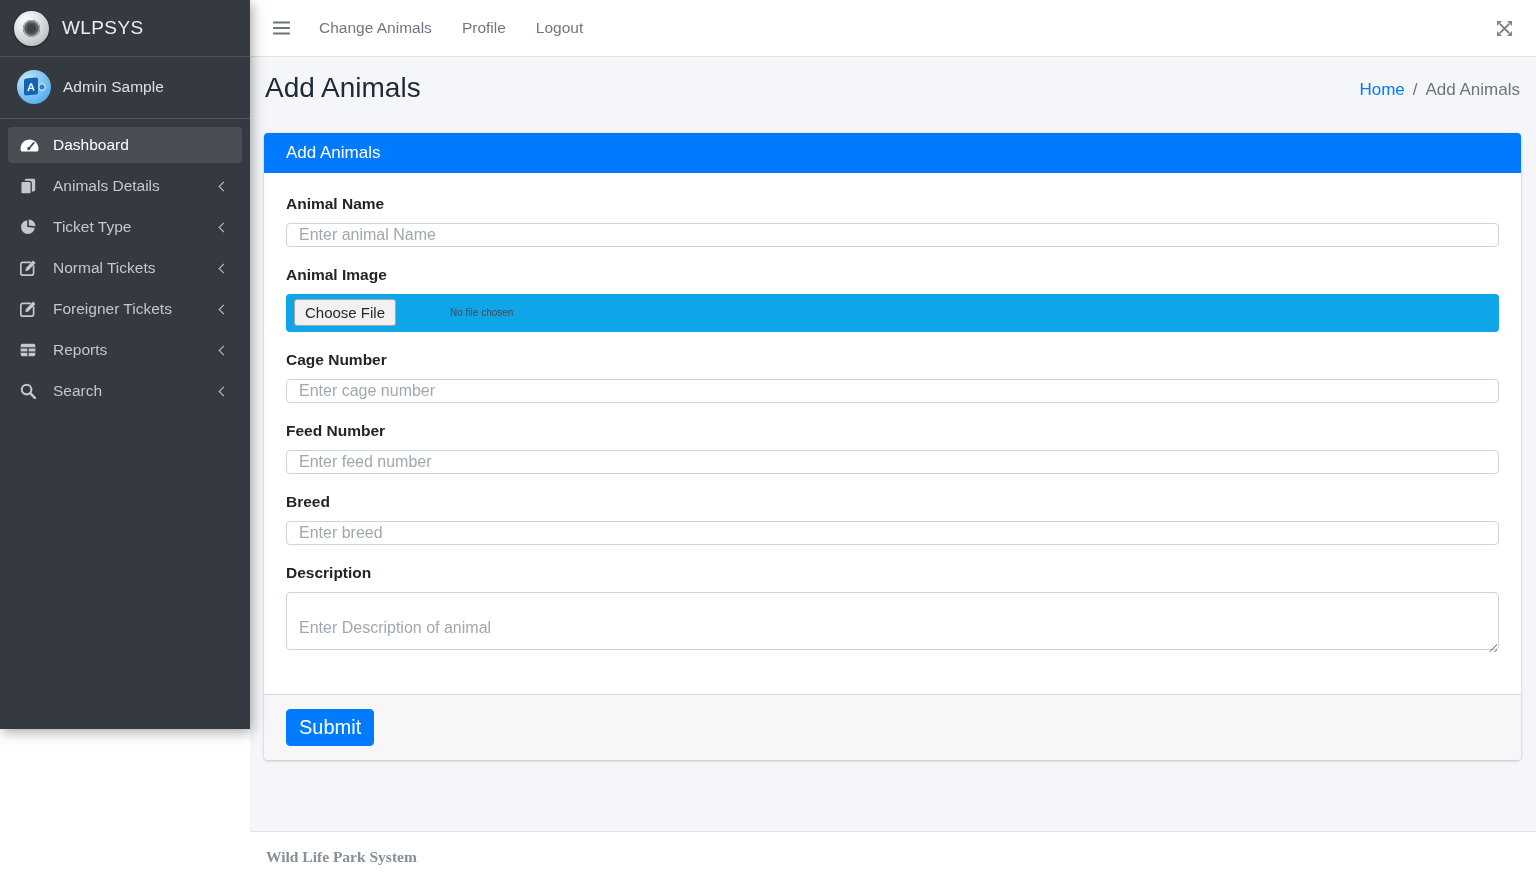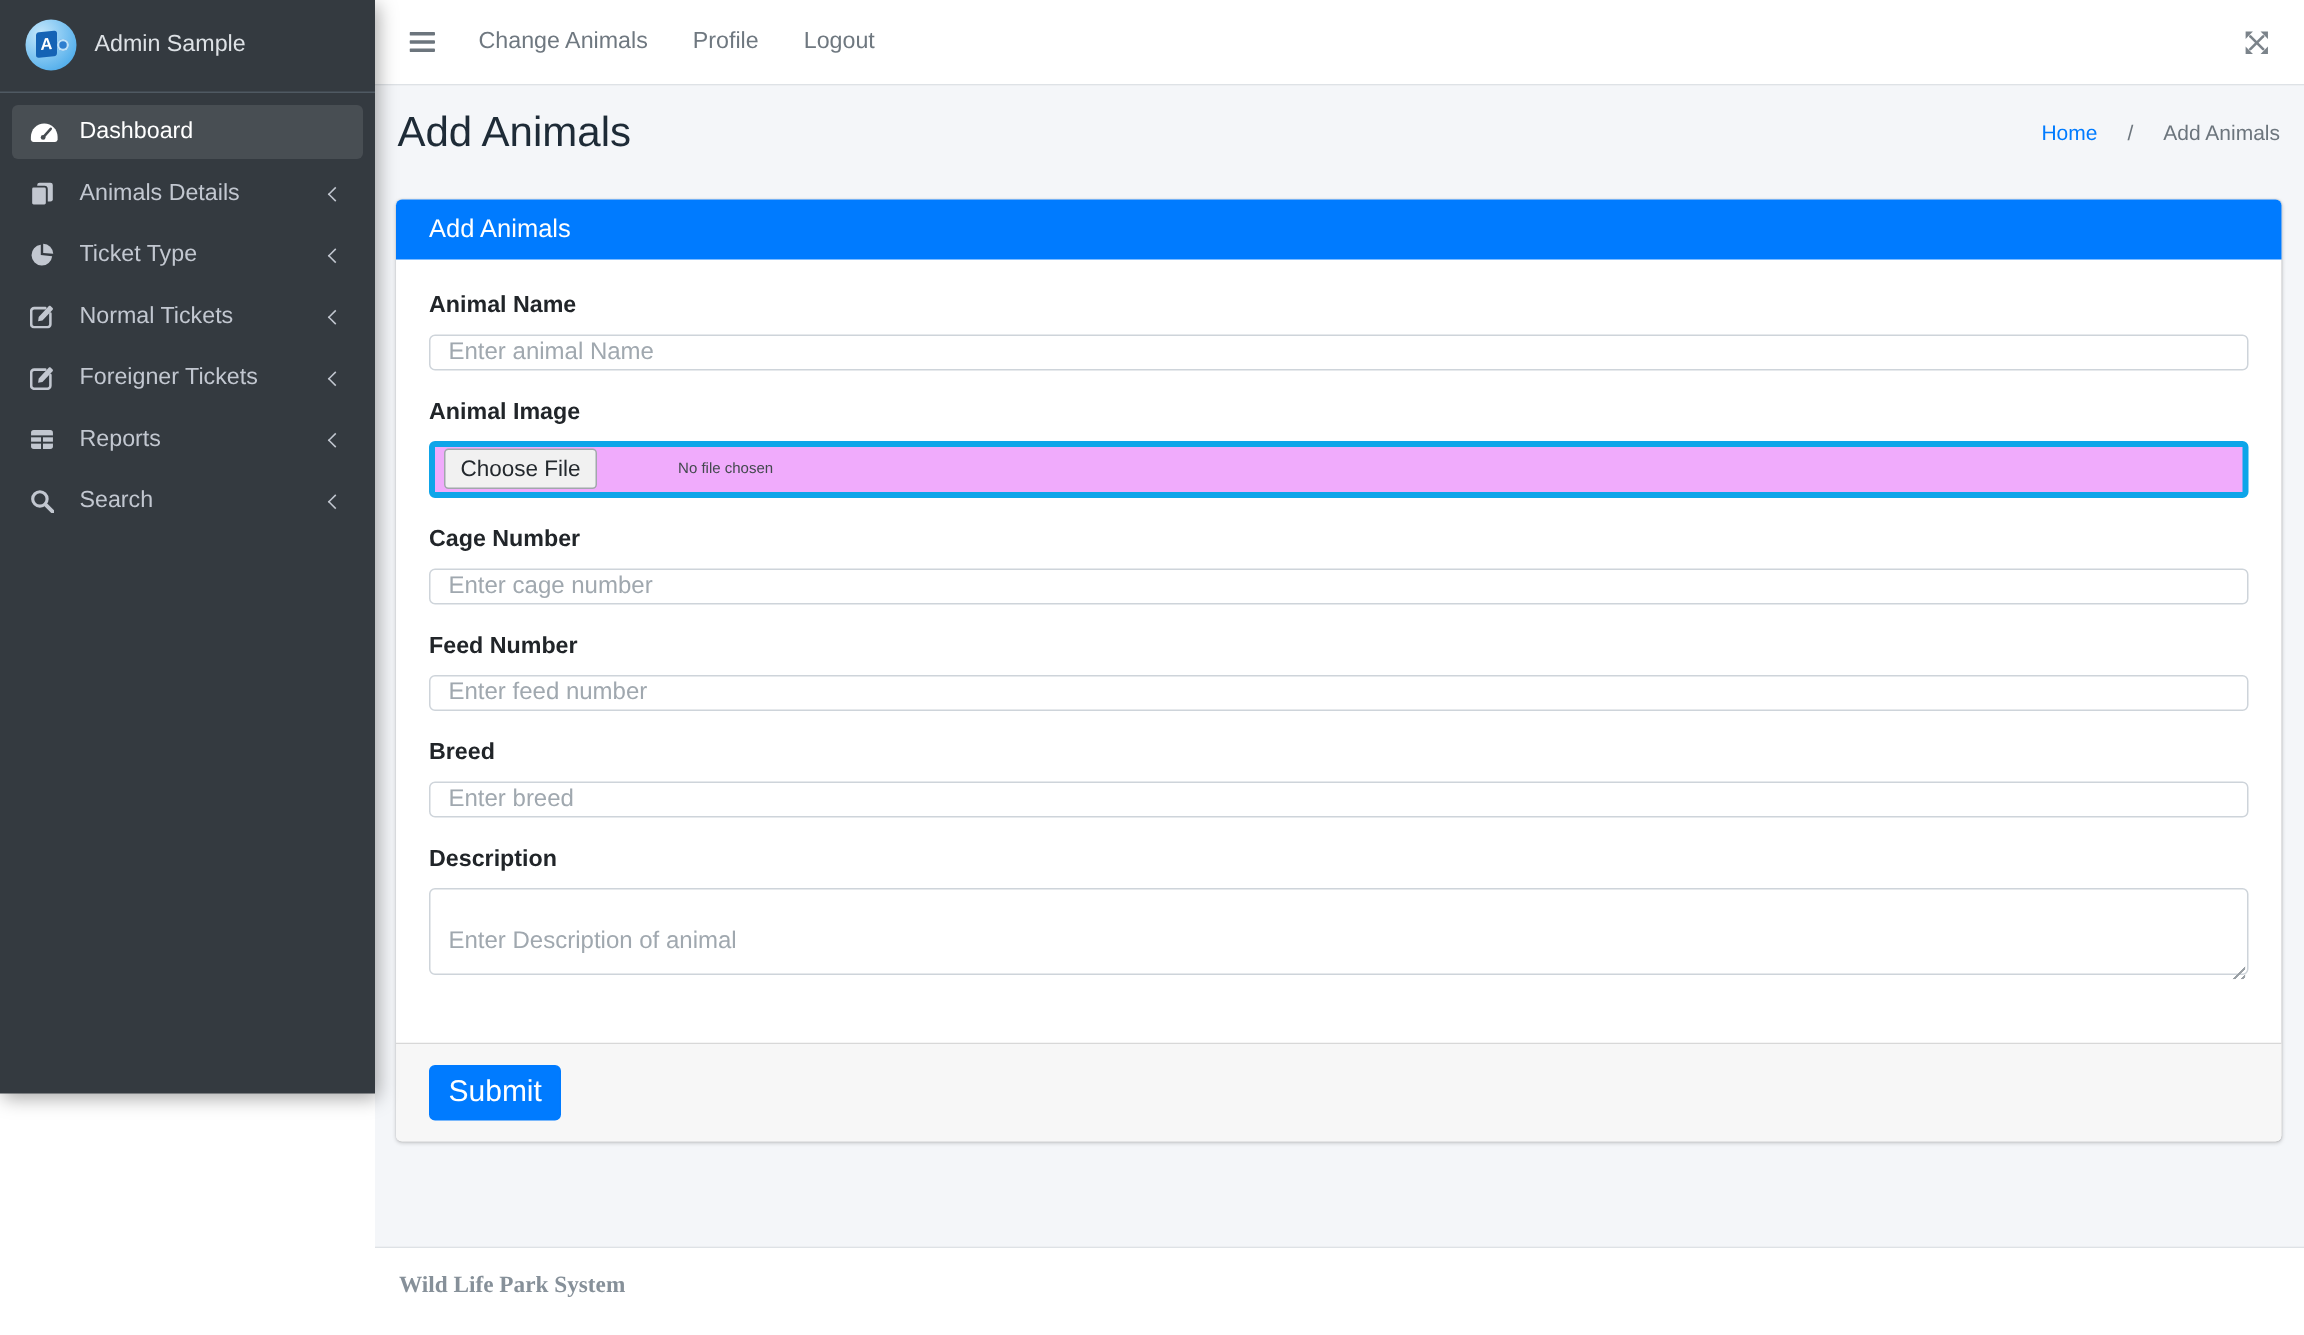--- a/index.html
+++ b/index.html
@@ -87,21 +87,21 @@
   
   .content-wrapper {
     position:absolute; left:250px; top:57px; width:1286px; height:774px;
     background:#f4f6f9;
   }
   .content-header {
     display:flex; justify-content:space-between; align-items:flex-start;
     padding:16px 16px 0 15px;
   }
   .page-title { font-size:28px; font-weight:500; color:#1e2b37; line-height:1.1; }
-  .breadcrumb { display:flex; align-items:flex-end; font-size:14px; margin-top:7px;gap:12px; }
+  .breadcrumb { display:flex; align-items:flex-end; font-size:17px; margin-top:7px; }
   .breadcrumb .bc-home { color:#007bff; cursor:pointer; text-decoration:none; }
   .breadcrumb .bc-sep { color:#6c757d; margin:0 8px; }
   .breadcrumb .bc-current { color:#6c757d; }
 
   .card {
     margin:29px 15px 0 14px; background:#fff; border-radius:4px;
     box-shadow:0 0 1px rgba(0,0,0,.125), 0 1px 3px rgba(0,0,0,.2);
   }
   .card-header {
     background:#007bff; color:#fff; border-radius:4px 4px 0 0;
@@ -111,22 +111,22 @@
   .form-group { margin-bottom:19px; }
   .form-group:last-child { margin-bottom:0; }
   .form-label { display:block; font-size:15.5px; font-weight:700; color:#212529; margin-bottom:10px; }
   .form-control {
     width:100%; height:24px; padding:6px 12px; font-size:16px; color:#495057;
     background:#fff; border:1px solid #ced4da; border-radius:4px; outline:none;
     font-family:"Liberation Sans", sans-serif;
   }
   .form-control::placeholder { color:#a0a8af; opacity:1; }
   .file-box {
-    width:100%; height:38px; border:4px solid #0ea5e9; border-radius:4px;
-    display:flex; align-items:center; padding-left:6px; background:#f0abfc; cursor:pointer;text-align:center;
+    width:100%; height:38px; border:2px solid #0ea5e9; border-radius:4px;
+    display:flex; align-items:center; padding-left:6px; background:#0ea5e9; cursor:pointer;text-align:center;
   }
   .choose-btn {
     background:#f1f1f1; border:1px solid #a2a7ac; border-radius:3px;
     padding:4px 10px; font-size:15px; color:#24292e; margin-right:10px; white-space:nowrap;
     cursor:pointer;
   }
   .file-status { font-size:10px; color:#43494e;margin-left:44px; }
   .ta-wrap { position:relative; }
   textarea.form-control { height:58px; resize:none; line-height:1.4; padding-top:24px; }
   .resize-grip {
@@ -150,20 +150,24 @@
     background:#fff; border-top:1px solid #dee2e6;
     padding:16px 16px 0 16px;
     font-family:Liberation Serif, serif;
   }
   .footer-text { font-size:15.5px; font-weight:700; color:#869099; }
 </style>
 </head>
 <body>
 
 <aside class="sidebar">
+  <div class="brand">
+    <span class="brand-logo"></span>
+    <span class="brand-text">WLPSYS</span>
+  </div>
 
   <div class="user-panel">
     <span class="user-avatar">
       <span class="avatar-badge">A</span>
       <span class="avatar-gear"></span>
     </span>
     <span class="user-name">Admin Sample</span>
   </div>
 
   <nav class="nav-menu">

